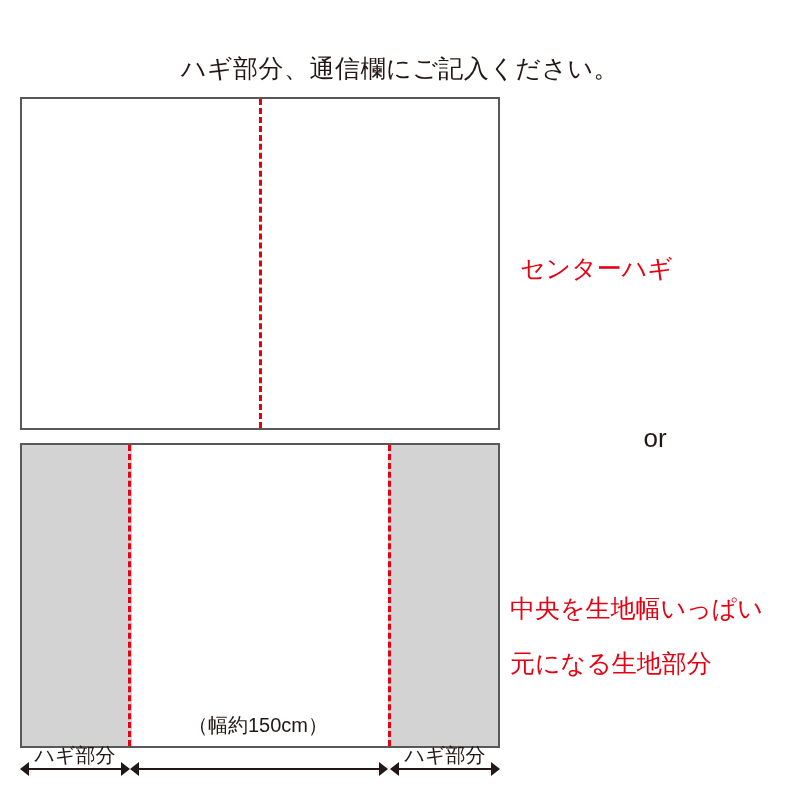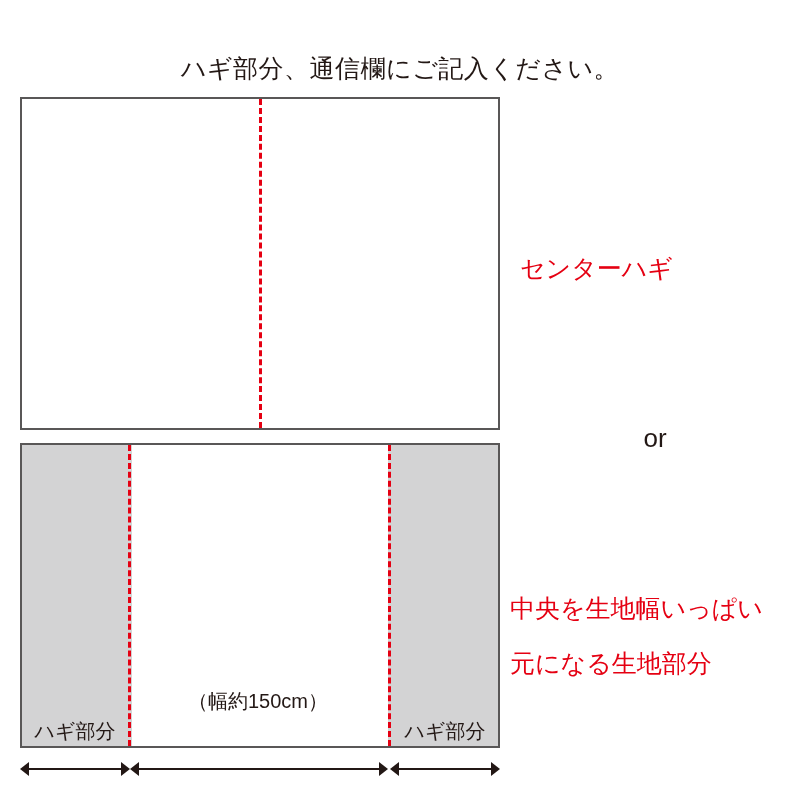--- a/index.html
+++ b/index.html
@@ -86,20 +86,21 @@
     height: 301px;
   }
 
   
   .inner-label {
     position: absolute;
     font-size: 20px;
     color: #231815;
     white-space: nowrap;
     text-align: center;
+    margin-top: 24px;
   }
   #lbl-width  { left: 150px; top: 688px; width: 216px; }
   #lbl-base   { left: 150px; top: 718px; width: 216px; }
   #lbl-hagi-l { left: 20px;  top: 718px; width: 110px; }
   #lbl-hagi-r { left: 390px; top: 718px; width: 110px; }
 
   
   .dim {
     position: absolute;
     height: 14px;

